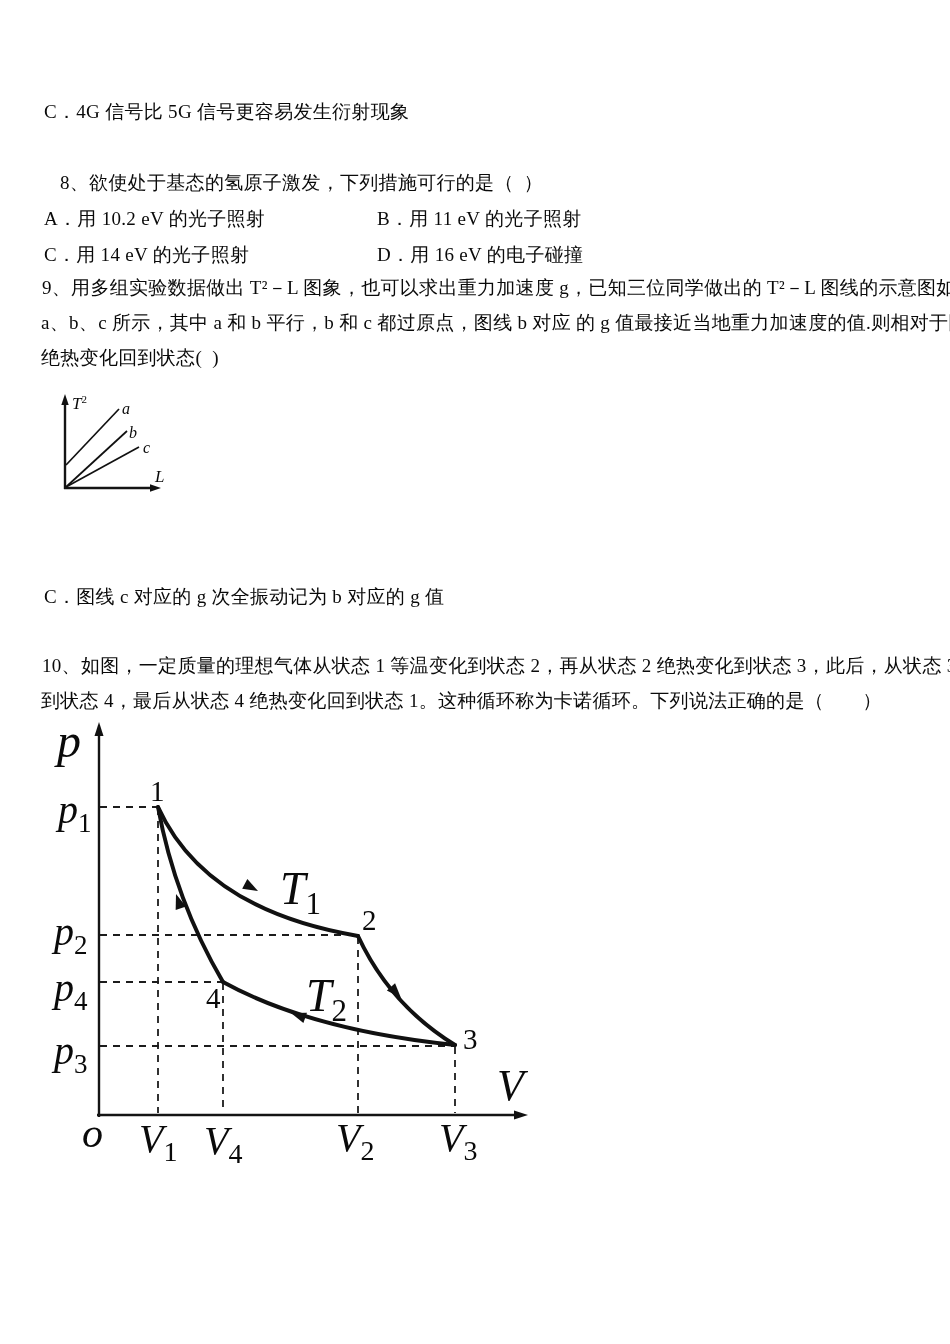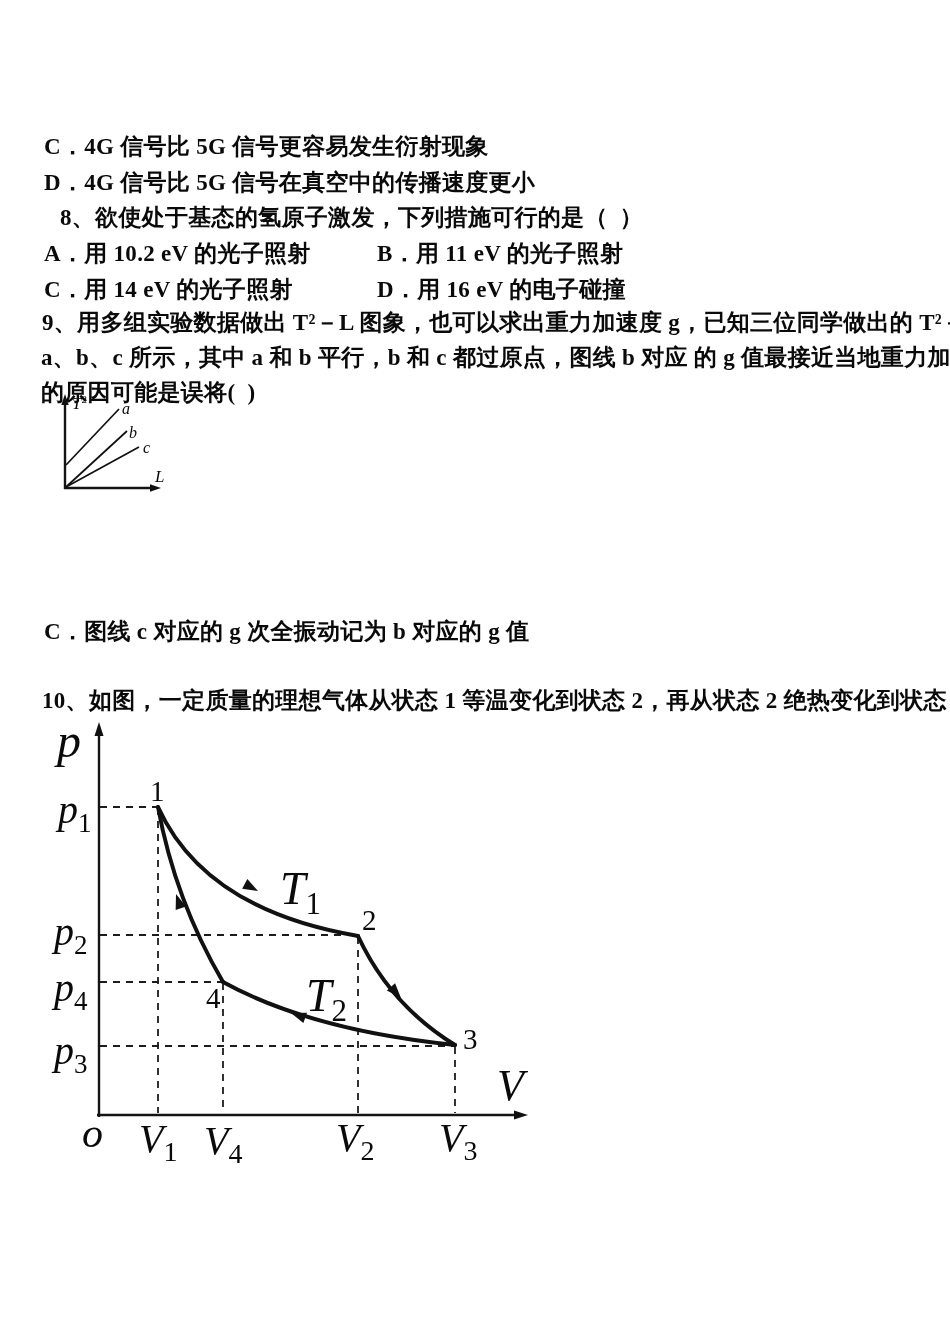--- a/index.html
+++ b/index.html
@@ -3,67 +3,67 @@
 <meta charset="utf-8">
 <style>
   html,body{margin:0;padding:0;}
   body{
     width:950px;height:1344px;background:#ffffff;position:relative;
     font-family:"Liberation Serif","DejaVu Serif",serif;color:#000;
     overflow:hidden;
   }
   .page{position:absolute;inset:0;}
   .line{
-    position:absolute;font-size:23px;font-weight:700;line-height:22px;
-    white-space:pre;letter-spacing:0.3px;color:#0a0a0a;margin-top:35px;
+    position:absolute;font-size:19px;font-weight:400;line-height:22px;
+    white-space:pre;letter-spacing:0.3px;color:#0a0a0a;
   }
   svg{position:absolute;}
   svg text{fill:#0a0a0a;}
   .axes{stroke:#141414;stroke-width:2.4;fill:none;}
   .curve{stroke:#111;stroke-width:4;fill:none;stroke-linecap:round;}
   .dash{stroke:#1c1c1c;stroke-width:1.8;fill:none;stroke-dasharray:7 6;}
   .ah{fill:#111;stroke:none;}
   .ital{font-style:italic;}
 </style>
 </head>
 <body>
 
 <div class="page">
 
   <div class="line" style="left:44px;top:101px">C．4G 信号比 5G 信号更容易发生衍射现象</div>
-  <div class="line" style="left:44px;top:137px">D．4G 信号比 5G 信号在真空中的传播速度更小</div>
 
   <div class="line" style="left:60px;top:172px">8、欲使处于基态的氢原子激发，下列措施可行的是（  ）</div>
   <div class="line" style="left:44px;top:208px">A．用 10.2 eV 的光子照射</div>
   <div class="line" style="left:377px;top:208px">B．用 11 eV 的光子照射</div>
   <div class="line" style="left:44px;top:244px">C．用 14 eV 的光子照射</div>
   <div class="line" style="left:377px;top:244px">D．用 16 eV 的电子碰撞</div>
 
   <div class="line" style="left:42px;top:277px">9、用多组实验数据做出 T²－L 图象，也可以求出重力加速度 g，已知三位同学做出的 T²－L 图线的示意图如图中的</div>
   <div class="line" style="left:41px;top:312px">a、b、c 所示，其中 a 和 b 平行，b 和 c 都过原点，图线 b 对应 的 g 值最接近当地重力加速度的值.则相对于图线 b，下</div>
-  <div class="line" style="left:41px;top:347px">的原因可能是误将(  )</div>
+  <div class="line" style="left:41px;top:347px">绝热变化回到状态(  )</div>
 
   <svg style="left:25px;top:385px" width="230" height="120" viewBox="25 385 230 120">
     <line class="axes" x1="65" y1="489" x2="65" y2="400"></line>
     <polygon class="ah" points="65,394 61.3,405 68.7,405"></polygon>
     <line class="axes" x1="64" y1="488" x2="153" y2="488"></line>
     <polygon class="ah" points="161,488 150,484.3 150,491.7"></polygon>
     <line x1="66" y1="465" x2="119" y2="409" stroke="#111" stroke-width="1.7"></line>
     <line x1="66" y1="487" x2="127" y2="431" stroke="#111" stroke-width="1.7"></line>
     <line x1="66" y1="487" x2="139" y2="447" stroke="#111" stroke-width="1.7"></line>
     <text x="72" y="409" font-size="17"><tspan class="ital">T</tspan><tspan dy="-6" font-size="11">2</tspan></text>
     <text class="ital" x="122" y="414" font-size="16">a</text>
     <text class="ital" x="129" y="438" font-size="16">b</text>
     <text class="ital" x="143" y="453" font-size="16">c</text>
     <text class="ital" x="155" y="482" font-size="17">L</text>
   </svg>
 
   <div class="line" style="left:44px;top:586px">C．图线 c 对应的 g 次全振动记为 b 对应的 g 值</div>
 
   <div class="line" style="left:42px;top:655px">10、如图，一定质量的理想气体从状态 1 等温变化到状态 2，再从状态 2 绝热变化到状态 3，此后，从状态 3 等温变化</div>
+  <div class="line" style="left:41px;top:690px">到状态 4，最后从状态 4 绝热变化回到状态 1。这种循环称为卡诺循环。下列说法正确的是（　　）</div>
 
   <svg style="left:20px;top:720px" width="560" height="460" viewBox="20 720 560 460">
 
     <line class="axes" x1="99" y1="1117" x2="99" y2="730"></line>
     <polygon class="ah" points="99,722 94.5,736 103.5,736"></polygon>
     <line class="axes" x1="97" y1="1115" x2="519" y2="1115"></line>
     <polygon class="ah" points="528,1115 514,1110.5 514,1119.5"></polygon>
 
     <line class="dash" x1="100" y1="807" x2="157" y2="807"></line>
     <line class="dash" x1="100" y1="935" x2="357" y2="935"></line>

